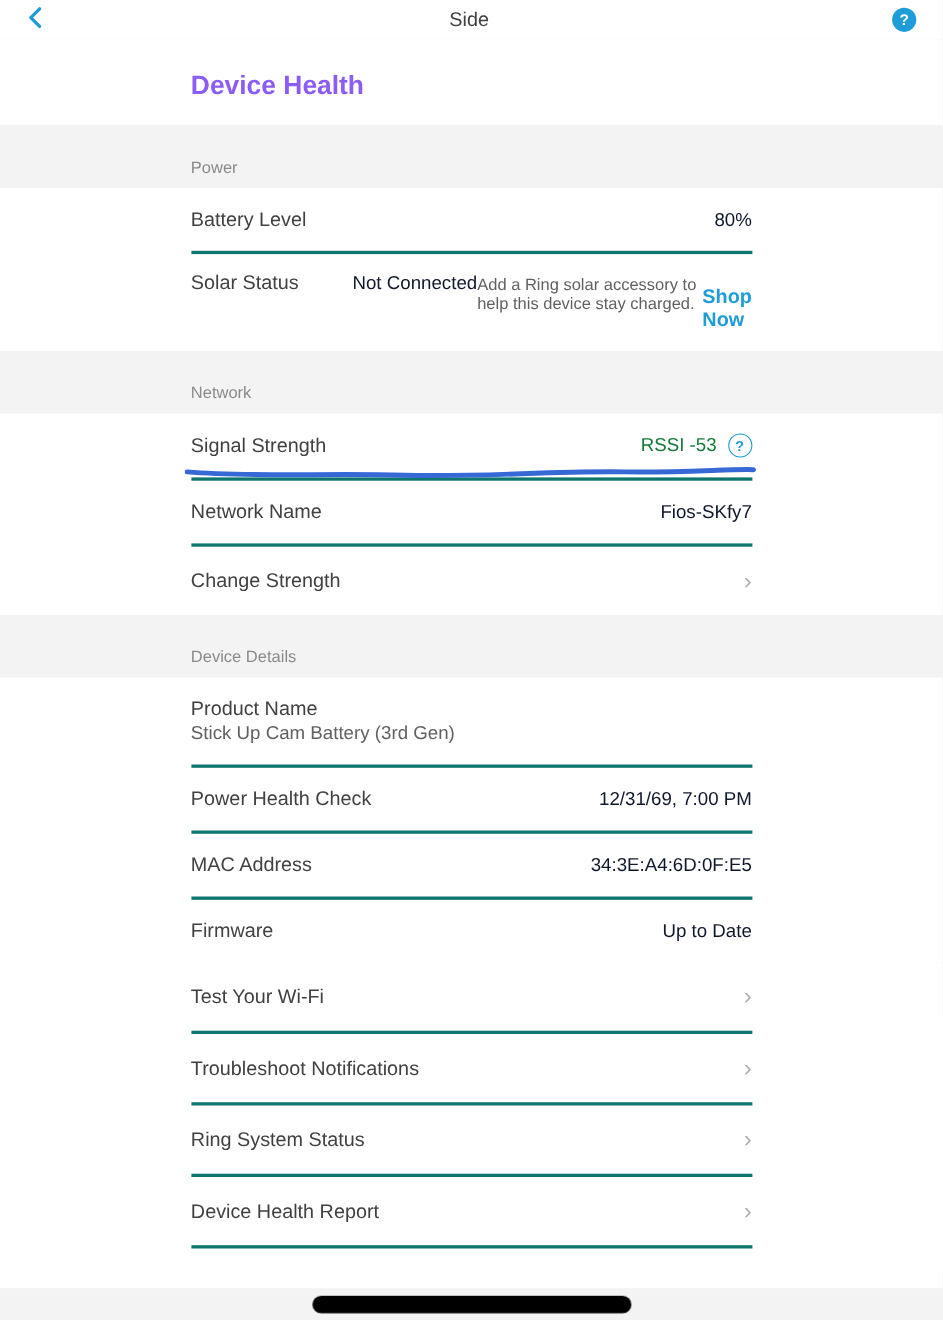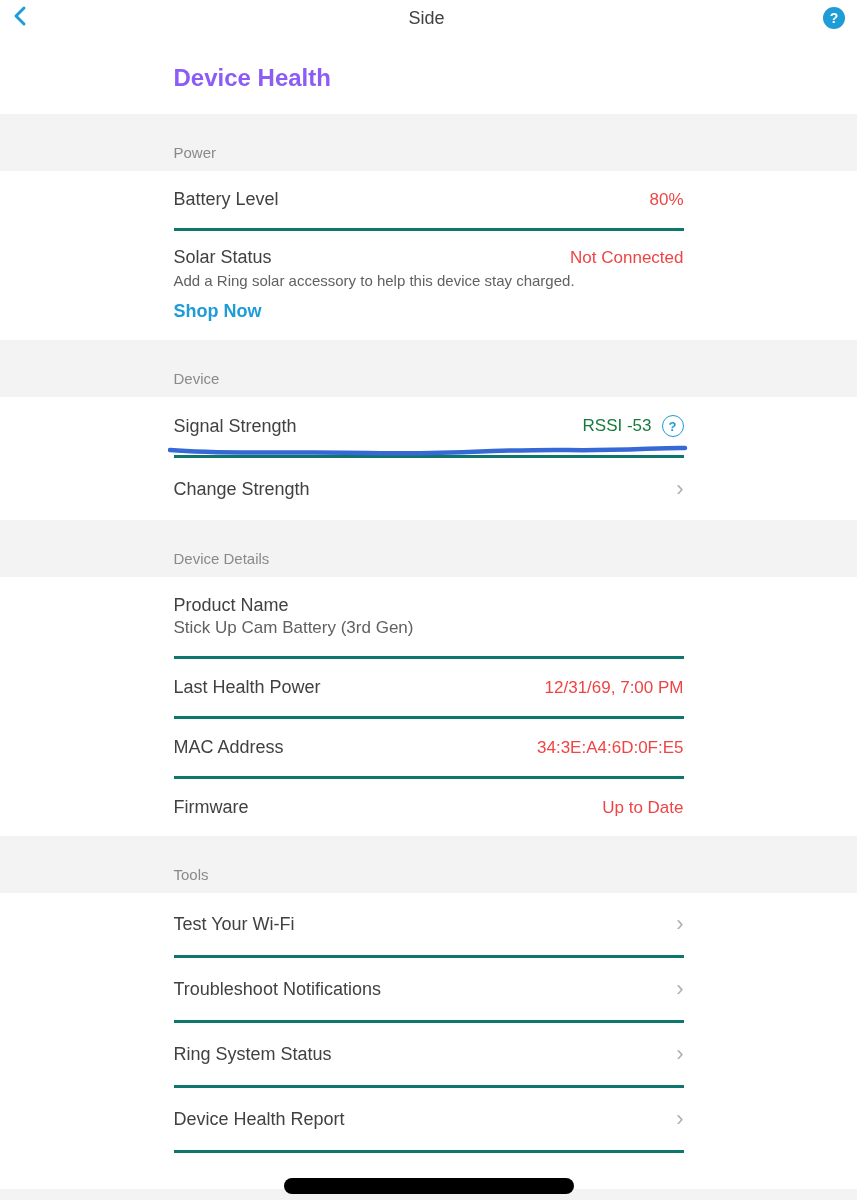--- a/index.html
+++ b/index.html
@@ -10,21 +10,21 @@
     background: #f3f3f3;
     color: #424141;
     overflow: hidden;
   }
   .topbar {
     background: #ffffff;
     height: 36px;
     display: flex;
     align-items: center;
     justify-content: space-between;
-    padding: 0 12px;
+    padding: 0 24px;
   }
   .back-btn { color: #1e9cd7; }
   .title { font-size: 18px; color: #424141; font-weight: 500; flex: 1; text-align: center; }
   .help-btn {
     width: 22px; height: 22px; border-radius: 50%; background: #1e9cd7;
     color: #fff; display: flex; align-items: center; justify-content: center;
     font-size: 14px; font-weight: 700;
   }
   .content-wrap { width: 100%; }
   .inner { margin: 0 auto; width: 510px; }
@@ -40,25 +40,25 @@
   .row {
     display: flex;
     justify-content: space-between;
     align-items: center;
     padding: 18px 0;
     border-bottom: 3px solid #0f766e;
     position: relative;
   }
   .row:last-child { border-bottom: none; }
   .row-label { font-size: 18px; color: #424141; font-weight: 500; }
-  .row-value { font-size: 17px; color: #ef4444; }
+  .row-value { font-size: 17px; color: #0f172a; }
   .row-value-green { font-size: 17px; color: #147b3a; }
   .row-sub { font-size: 15px; color: #616161; margin-top: 4px; font-weight: 400; }
   .row-link { font-size: 18px; color: #1e9cd7; font-weight: 700; margin-top: 12px; display: inline-block; }
-  .row-wrap { display: flex; flex-direction: column; align-items: flex-start; padding: 16px 0 18px; border-bottom: 1px solid #eeeeee; }
+  .row-wrap { display: flex; flex-direction: row; align-items: flex-start; padding: 16px 0 18px; border-bottom: 1px solid #eeeeee; }
   .row-wrap:last-child { border-bottom: none; }
   .row-wrap .row-top { display: flex; width: 100%; justify-content: space-between; align-items: center; }
   .stacked { align-items: flex-start; flex-direction: column; }
   .stacked .row-label { margin-bottom: 2px; }
   .stacked-value { font-size: 17px; color: #616161; font-weight: 400; }
   .chev { color: #b0b0b0; font-size: 22px; font-weight: 300; }
   .qmark-circle {
     width: 22px; height: 22px; border: 1.5px solid #1e9cd7; border-radius: 50%;
     color: #1e9cd7; display: inline-flex; align-items: center; justify-content: center;
     font-size: 13px; margin-left: 10px; font-weight: 600;
@@ -114,70 +114,71 @@
           <span class="row-label">Solar Status</span>
           <span class="row-value">Not Connected</span>
         </div>
         <div class="row-sub">Add a Ring solar accessory to help this device stay charged.</div>
         <a class="row-link">Shop Now</a>
       </div>
     </div>
   </div>
 
   <div class="section-header">
-    <div class="inner">Device</div>
+    <div class="inner">Network</div>
   </div>
   <div class="list">
     <div class="inner">
       <div class="row">
         <span class="row-label">Signal Strength</span>
         <span class="signal-right">
           <span class="row-value-green">RSSI -53</span>
           <span class="qmark-circle">
             <span>?</span>
           </span>
         </span>
         <svg class="underline-svg" viewBox="0 0 520 14" preserveAspectRatio="none" height="14">
           <path d="M2,6 C60,11 130,7 200,9 C270,11 330,5 400,6 C450,7 500,3 517,4" stroke="#3769d6" stroke-width="4.5" fill="none" stroke-linecap="round"></path>
         </svg>
       </div>
       <div class="row">
+        <span class="row-label">Network Name</span>
+        <span class="row-value">Fios-SKfy7</span>
+      </div>
+      <div class="row">
         <span class="row-label">Change Strength</span>
         <span class="chev">›</span>
       </div>
     </div>
   </div>
 
   <div class="section-header">
     <div class="inner">Device Details</div>
   </div>
   <div class="list">
     <div class="inner">
       <div class="row stacked">
         <span class="row-label">Product Name</span>
         <span class="stacked-value">Stick Up Cam Battery (3rd Gen)</span>
       </div>
       <div class="row">
-        <span class="row-label">Last Health Power</span>
+        <span class="row-label">Power Health Check</span>
         <span class="row-value">12/31/69, 7:00 PM</span>
       </div>
       <div class="row">
         <span class="row-label">MAC Address</span>
         <span class="row-value">34:3E:A4:6D:0F:E5</span>
       </div>
       <div class="row">
         <span class="row-label">Firmware</span>
         <span class="row-value">Up to Date</span>
       </div>
     </div>
   </div>
 
-  <div class="section-header">
-    <div class="inner">Tools</div>
-  </div>
   <div class="list">
     <div class="inner">
       <div class="row">
         <span class="row-label">Test Your Wi-Fi</span>
         <span class="chev">›</span>
       </div>
       <div class="row">
         <span class="row-label">Troubleshoot Notifications</span>
         <span class="chev">›</span>
       </div>

